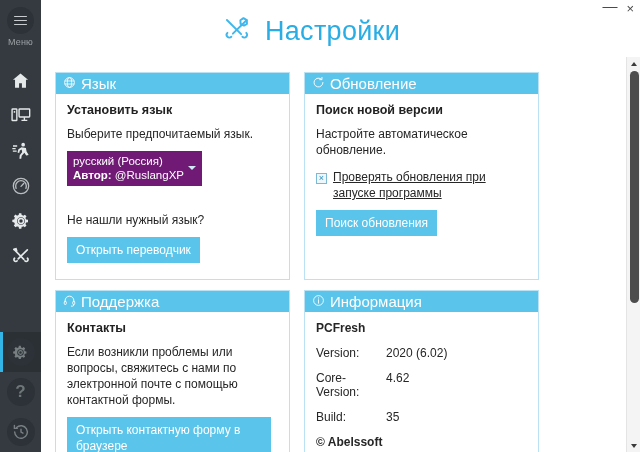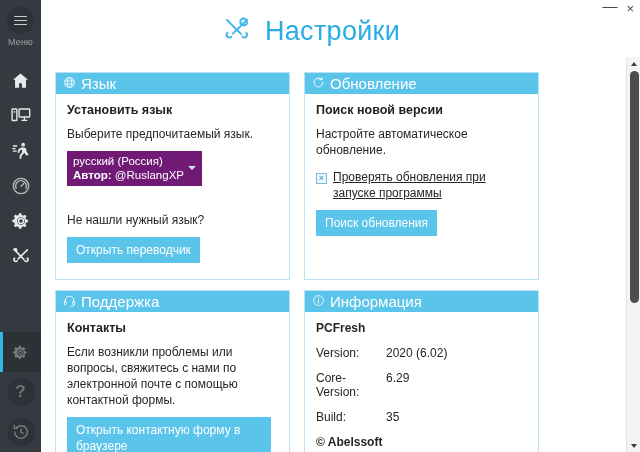--- a/index.html
+++ b/index.html
@@ -419,21 +419,21 @@
         </div>
         <div class="card-body">
           <div class="info-single">PCFresh</div>
 
           <div class="info-row">
             <span class="info-key">Version:</span>
             <span class="info-val">2020 (6.02)</span>
           </div>
           <div class="info-row">
             <span class="info-key">Core-Version:</span>
-            <span class="info-val">6.29</span>
+            <span class="info-val">4.62</span>
           </div>
           <div class="info-row">
             <span class="info-key">Build:</span>
             <span class="info-val">35</span>
           </div>
 
           <div class="info-single">©  Abelssoft</div>
         </div>
       </div>
 

